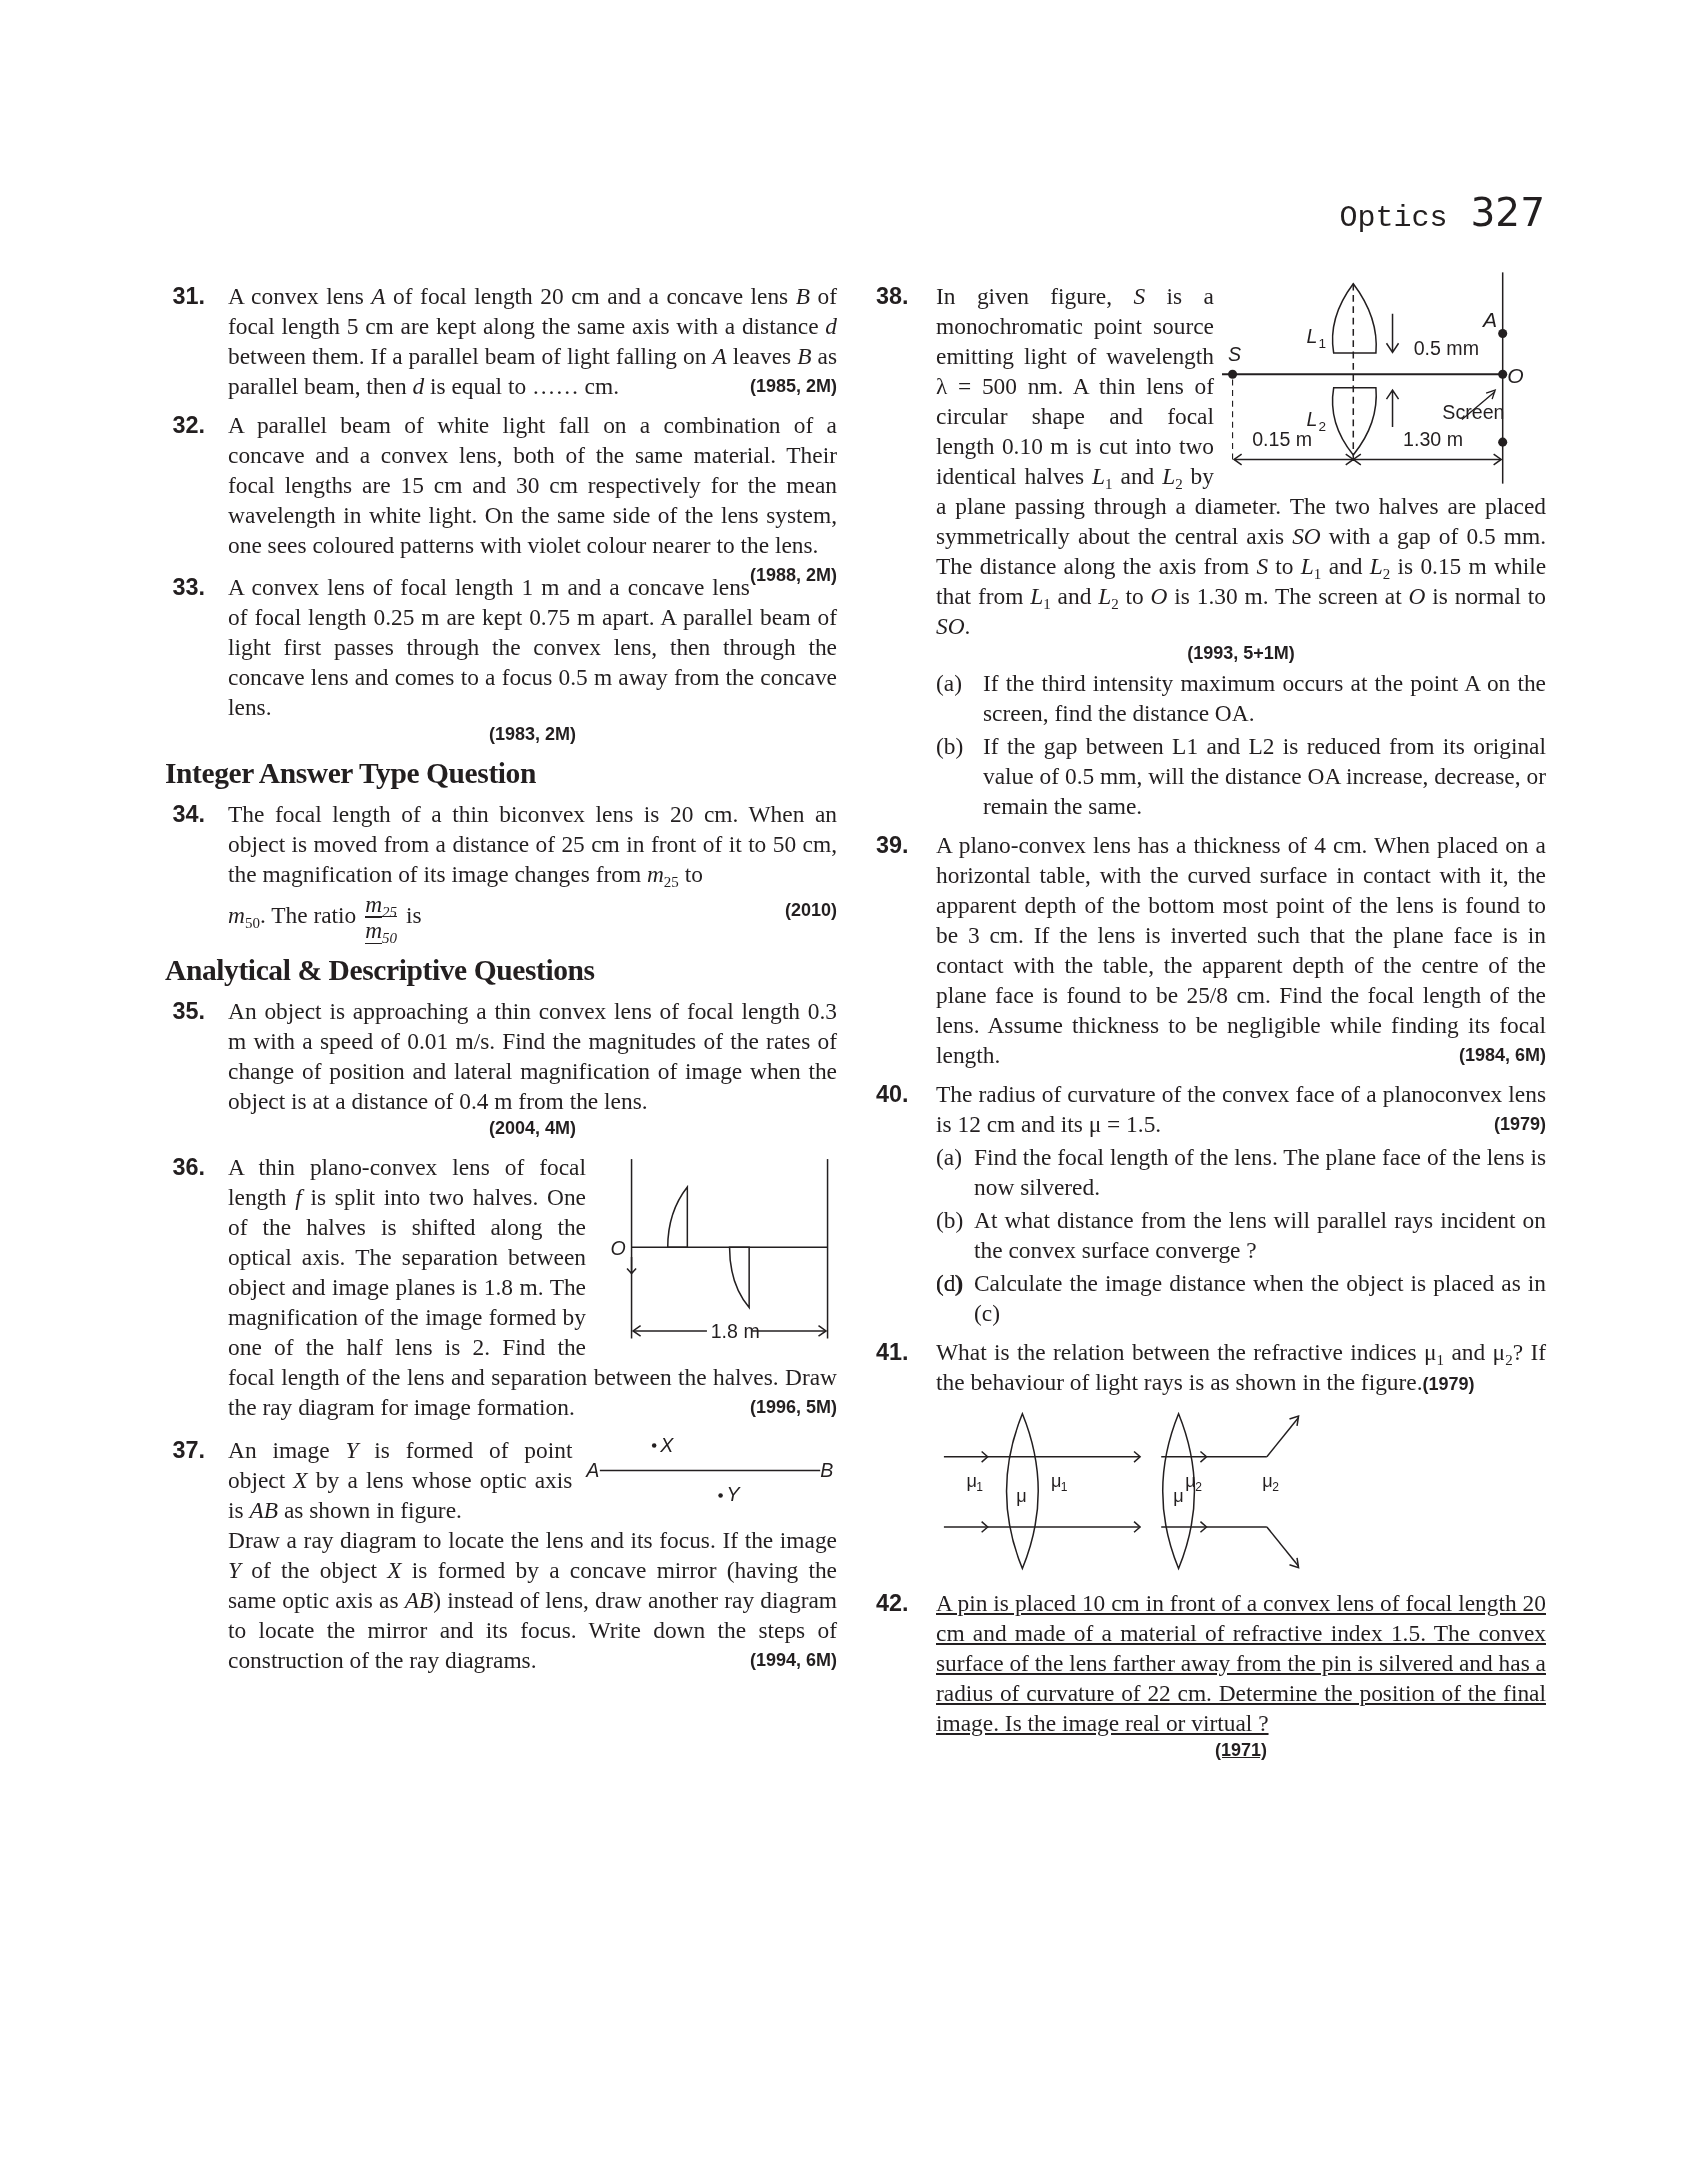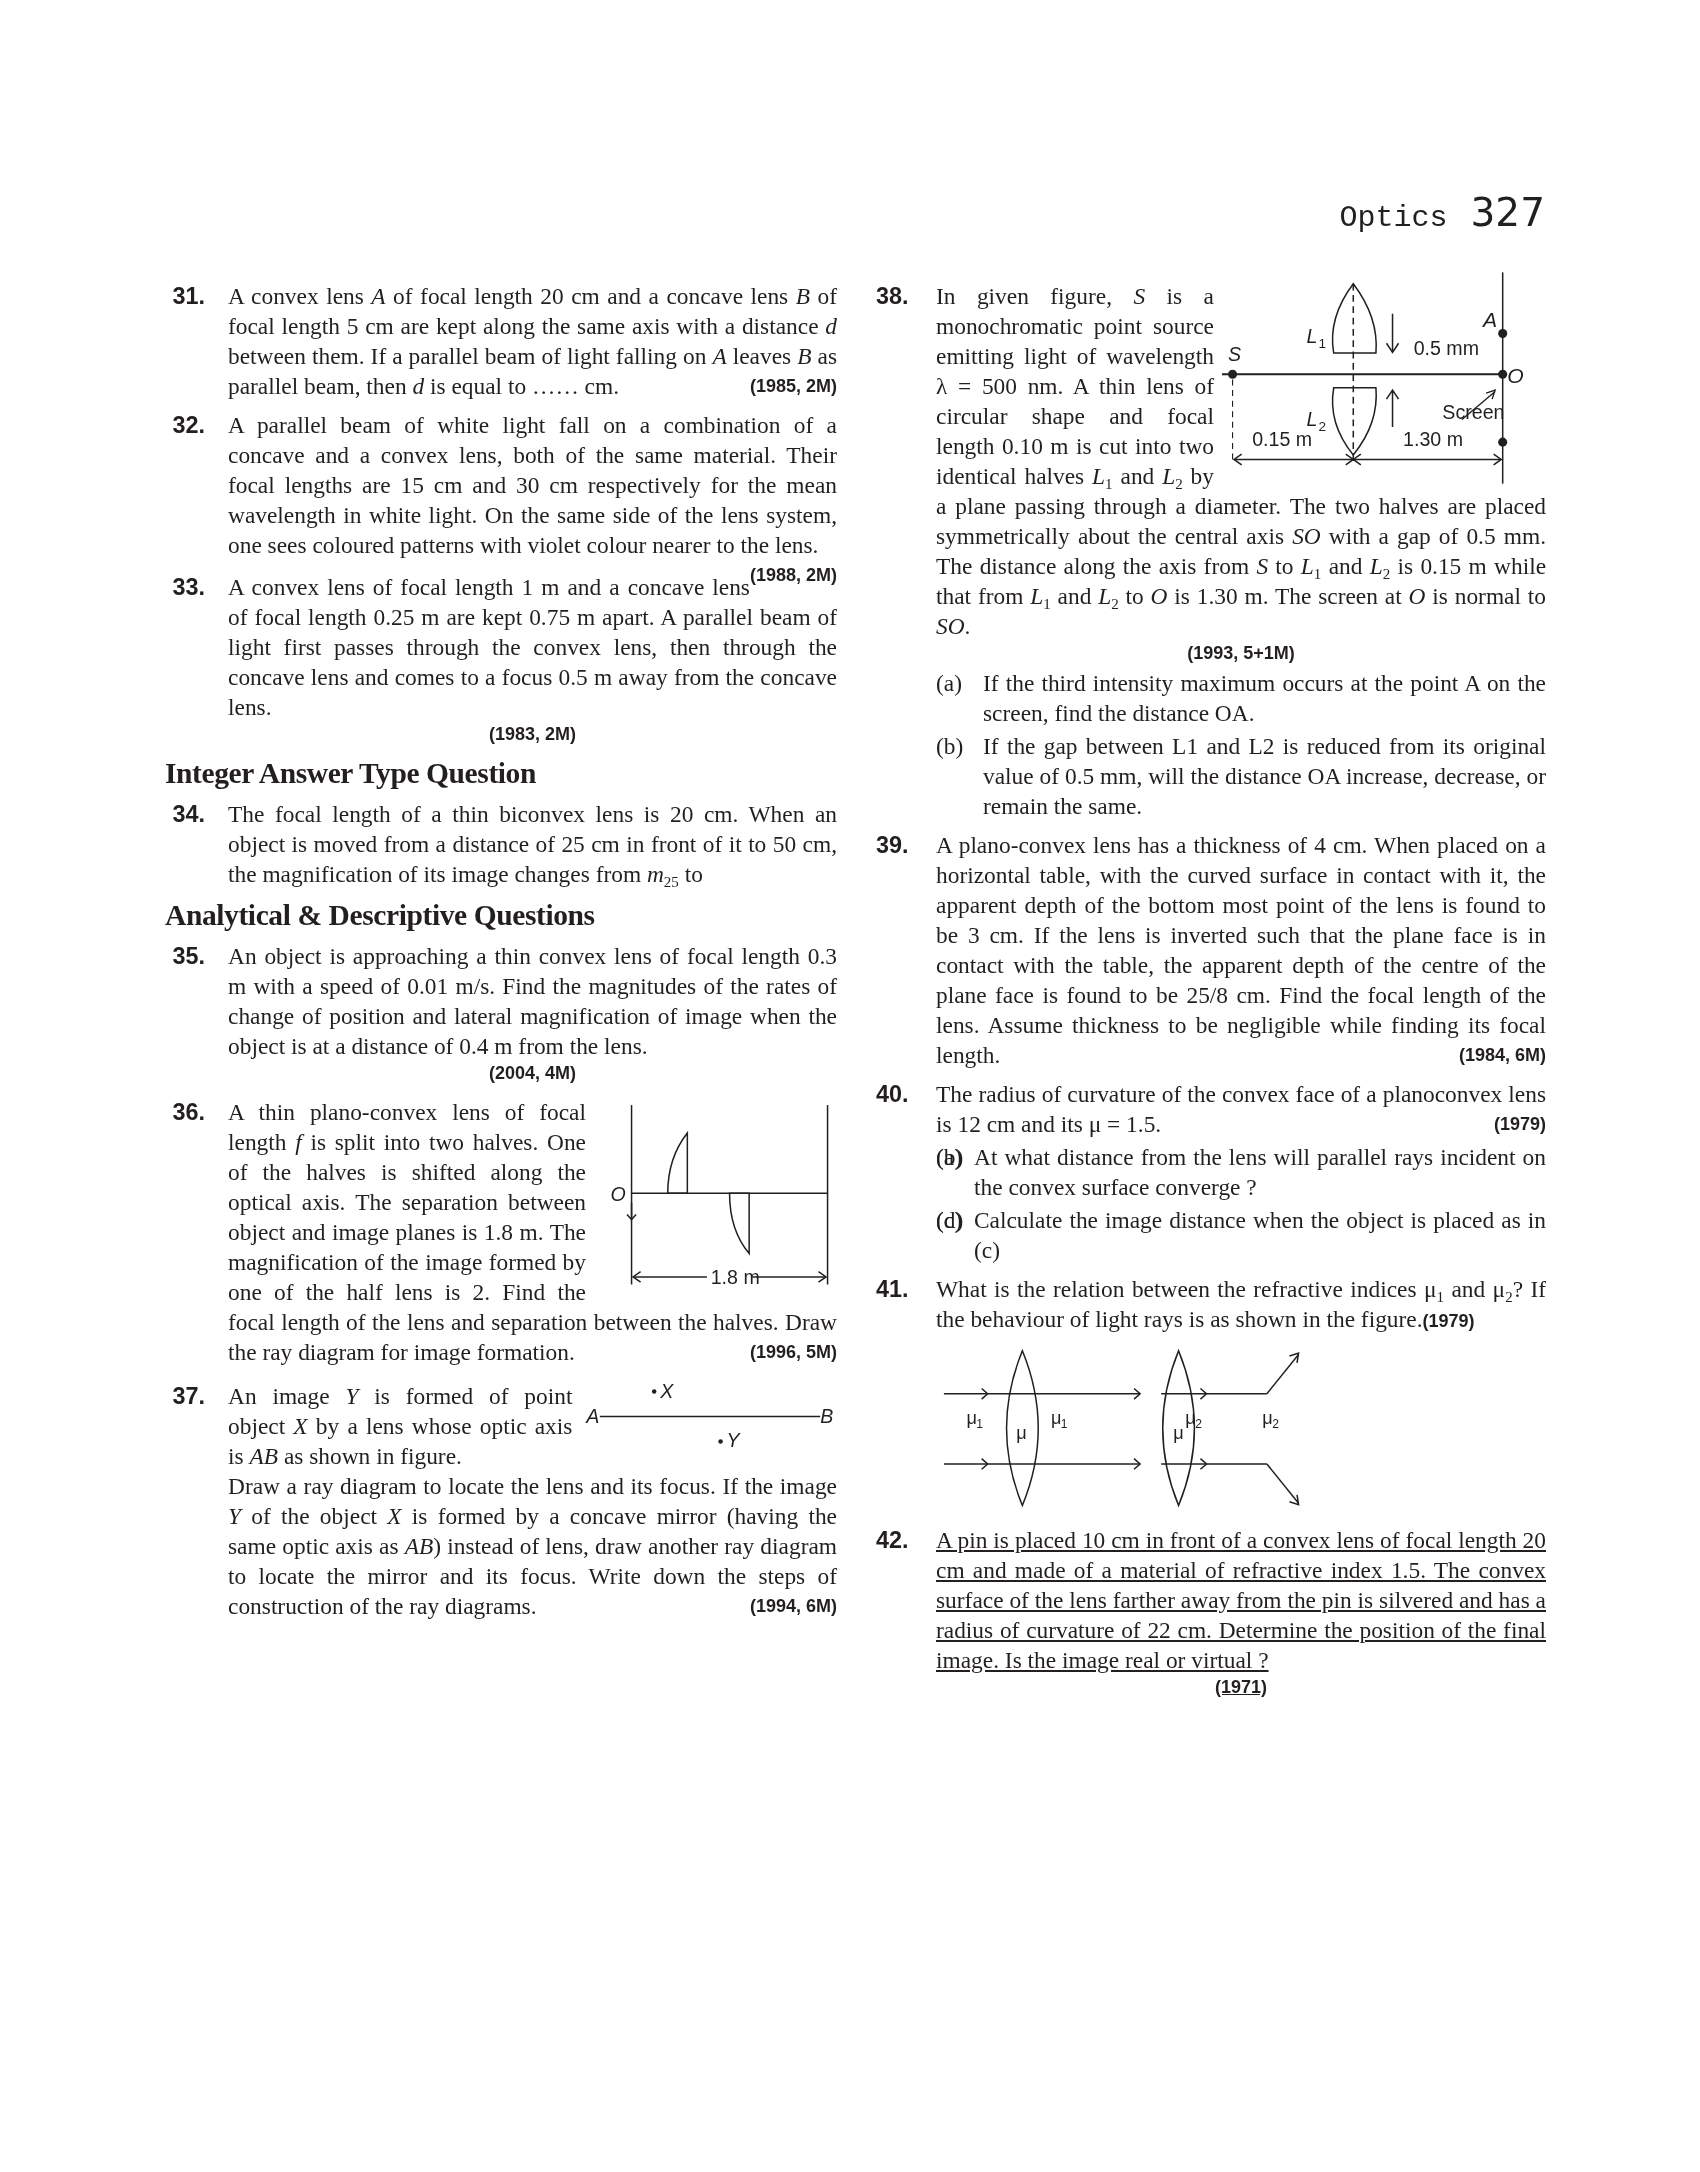--- a/index.html
+++ b/index.html
@@ -58,20 +58,28 @@
     <span class="num">33.</span>
     <span>A convex lens of focal length 1 m and a concave lens of focal length 0.25 m are kept 0.75 m apart. A parallel beam of light first passes through the convex lens, then through the concave lens and comes to a focus 0.5 m away from the concave lens.</span>
     <div class="tagline">(1983, 2M)</div>
   </div>
 
   <div class="sec">Integer Answer Type Question</div>
 
   <div class="q">
     <span class="num">34.</span>
     <span>The focal length of a thin biconvex lens is 20 cm. When an object is moved from a distance of 25 cm in front of it to 50 cm, the magnification of its image changes from </span><i>m</i><sub>25</sub><span> to</span>
+    <div style="margin-top:4.5px; line-height:30px;">
+      <i>m</i><sub>50</sub><span>. The ratio</span>
+      <span class="frac">
+        <span><span>m</span><sub>25</sub></span>
+        <span><span>m</span><sub>50</sub></span>
+      </span><span> is</span>
+      <span class="tag" style="margin-top:1.5px;">(2010)</span>
+    </div>
   </div>
 
   <div class="sec">Analytical &amp; Descriptive Questions</div>
 
   <div class="q">
     <span class="num">35.</span>
     <span>An object is approaching a thin convex lens of focal length 0.3 m with a speed of 0.01 m/s. Find the magnitudes of the rates of change of position and lateral magnification of image when the object is at a distance of 0.4 m from the lens.</span>
     <div class="tagline">(2004, 4M)</div>
   </div>
 
@@ -161,20 +169,21 @@
     <span>A plano-convex lens has a thickness of 4 cm. When placed on a horizontal table, with the curved surface in contact with it, the apparent depth of the bottom most point of the lens is found to be 3 cm. If the lens is inverted such that the plane face is in contact with the table, the apparent depth of the centre of the plane face is found to be 25/8 cm. Find the focal length of the lens. Assume thickness to be negligible while finding its focal length.</span>
     <span class="tag">(1984, 6M)</span>
   </div>
 
   <div class="q right-q">
     <span class="num">40.</span>
     <span>The radius of curvature of the convex face of a planoconvex lens is 12 cm and its μ = 1.5.</span>
     <span class="tag">(1979)</span>
     <div class="sub-item" style="padding-left:38px;">
       <span class="lbl">(a)</span>
+      <span>Find the focal length of the lens. The plane face of the lens is now silvered.</span>
     </div>
     <div class="sub-item" style="padding-left:38px;">
       <span class="lbl">(b)</span>
       <span>At what distance from the lens will parallel rays incident on the convex surface converge ?</span>
     </div>
     <div class="sub-item" style="padding-left:38px;">
       <span class="lbl">(c)</span>
     </div>
     <div class="sub-item" style="padding-left:38px;">
       <span class="lbl">(d)</span>

